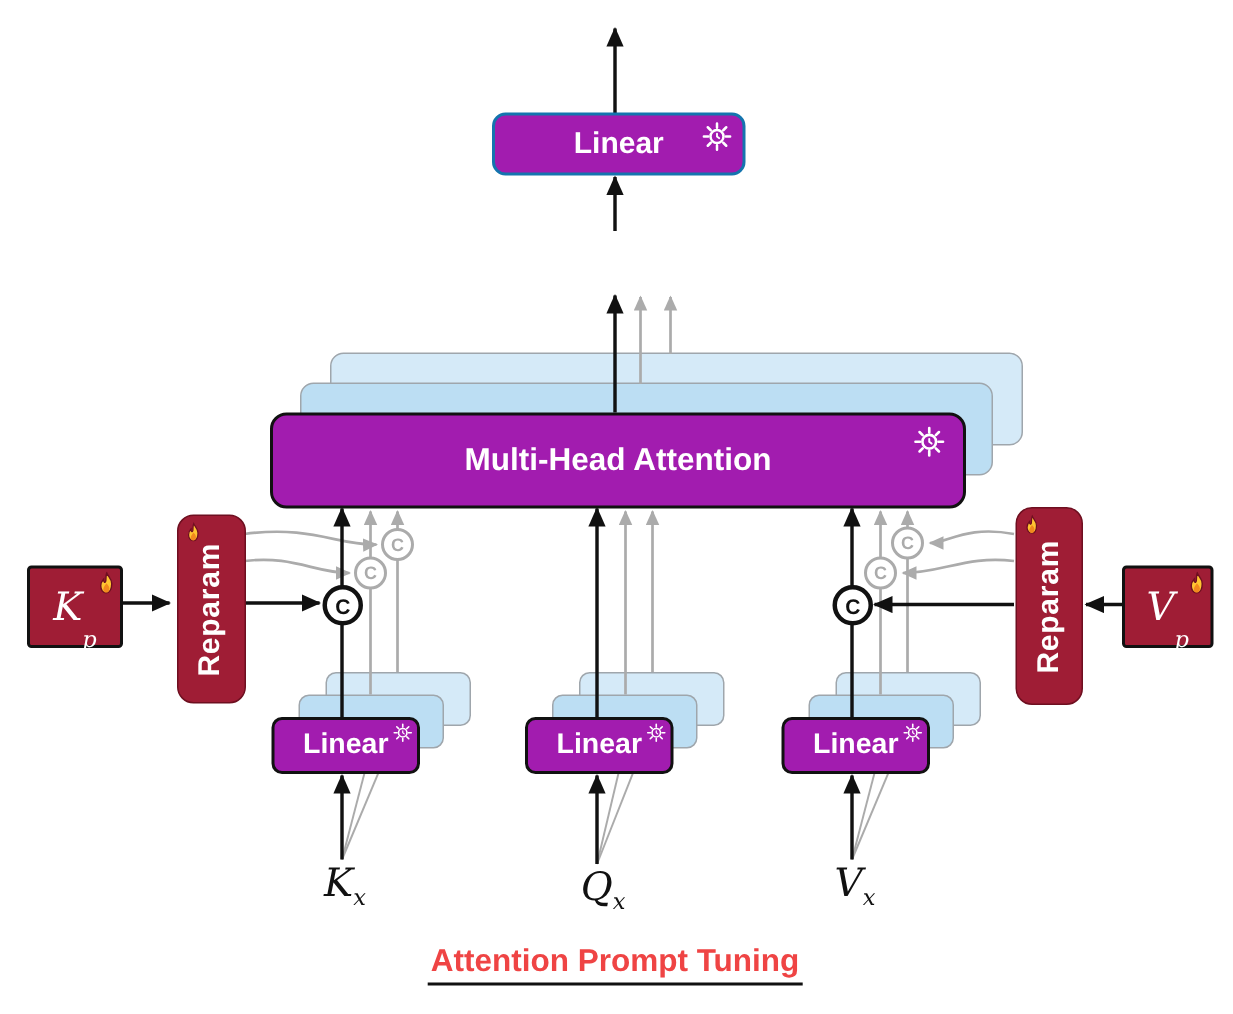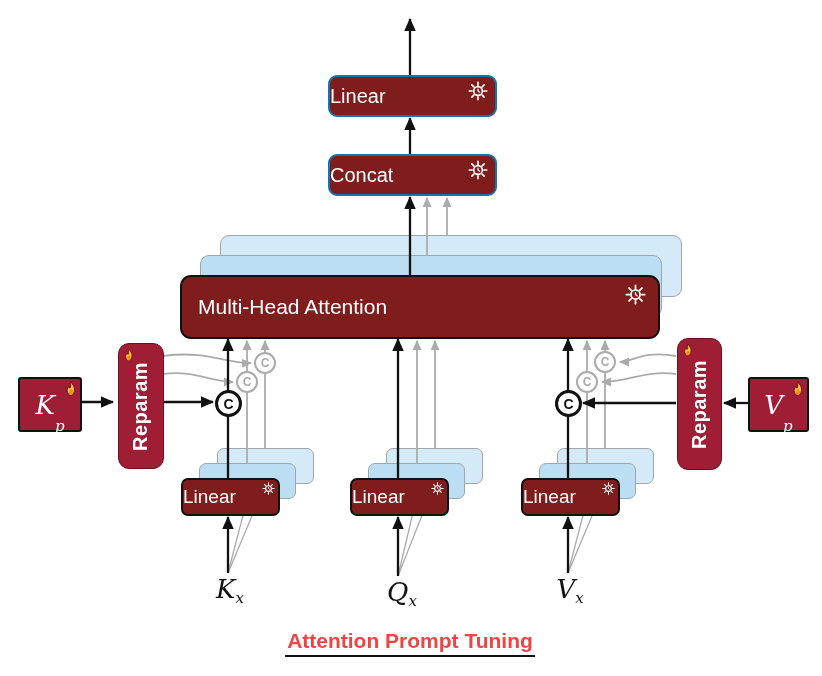--- a/index.html
+++ b/index.html
@@ -1,20 +1,20 @@
 <!DOCTYPE html>
 <html><head>
 <meta charset="utf-8">
 <style>
   html,body{margin:0;padding:0;background:#fff;}
   #canvas{position:relative;width:822px;height:676px;background:#fff;overflow:hidden;
           font-family:"Liberation Sans",sans-serif;}
   
-  .bluebox{position:absolute;background:#7f1d1d;border:2px solid #1474AE;border-radius:9px;
-           display:flex;align-items:center;justify-content:flex-start;color:#fff;font-weight:400;z-index:4;}
+  .bluebox{position:absolute;background:#a21caf;border:2px solid #1474AE;border-radius:9px;
+           display:flex;align-items:center;justify-content:center;color:#fff;font-weight:700;z-index:4;}
   .blackline{border:2.5px solid #111;}
   .stack{position:absolute;background:#BCDEF3;border:1.5px solid #9FA6AC;border-radius:9px;z-index:1;}
   .stack.back{background:#D5EAF8;}
   
   .redbox{position:absolute;background:#9F1D35;color:#fff;display:flex;align-items:center;justify-content:center;z-index:4;}
   .prompt{border:2.5px solid #111;border-radius:3px;font-family:"DejaVu Serif",serif;font-style:italic;}
   .reparam{border:1.5px solid #6E0F20;border-radius:11px;}
   .vtext{transform:rotate(-90deg);white-space:nowrap;font-weight:700;font-size:20px;letter-spacing:.5px;}
   .mbase{font-size:26px;line-height:1;}
   .msub{font-size:15px;line-height:1;align-self:flex-end;transform:translateY(4px);}
@@ -113,28 +113,22 @@
       <path d="M568 573 V517" marker-end="url(#ab)"></path>
     </g>
   </svg>
 
   <div class="bluebox blackline" style="left:328px;top:75px;width:165px;height:38px;border:2px solid #1474AE;font-size:20px;">
     <span>Linear</span>
     <svg class="icon-snow" style="right:7px;top:4px;width:20px;height:20px;">
         <use href="#snow"></use>
       </svg>
   </div>
-  <div class="bluebox" style="left:328px;top:154px;width:165px;height:38px;font-size:20px;">
-    <span>Concat</span>
-    <svg class="icon-snow" style="right:7px;top:4px;width:20px;height:20px;">
-        <use href="#snow"></use>
-      </svg>
-  </div>
-
-  <div class="bluebox" style="left:180px;top:275px;width:460px;height:60px;border:2.5px solid #111;border-radius:11px;font-size:21px;padding-left:16px;">
+
+  <div class="bluebox" style="left:180px;top:275px;width:460px;height:60px;border:2.5px solid #111;border-radius:11px;font-size:21px;">
     <span>Multi-Head Attention</span>
     <svg class="icon-snow" style="right:12px;top:7px;width:21px;height:21px;">
         <use href="#snow"></use>
       </svg>
   </div>
 
   <div class="bluebox" style="left:181px;top:478px;width:95px;height:34px;border:2.5px solid #111;border-radius:7px;font-size:19px;">
     <span>Linear</span>
     <svg class="icon-snow" style="right:3px;top:2px;width:13px;height:13px;">
         <use href="#snow"></use>

